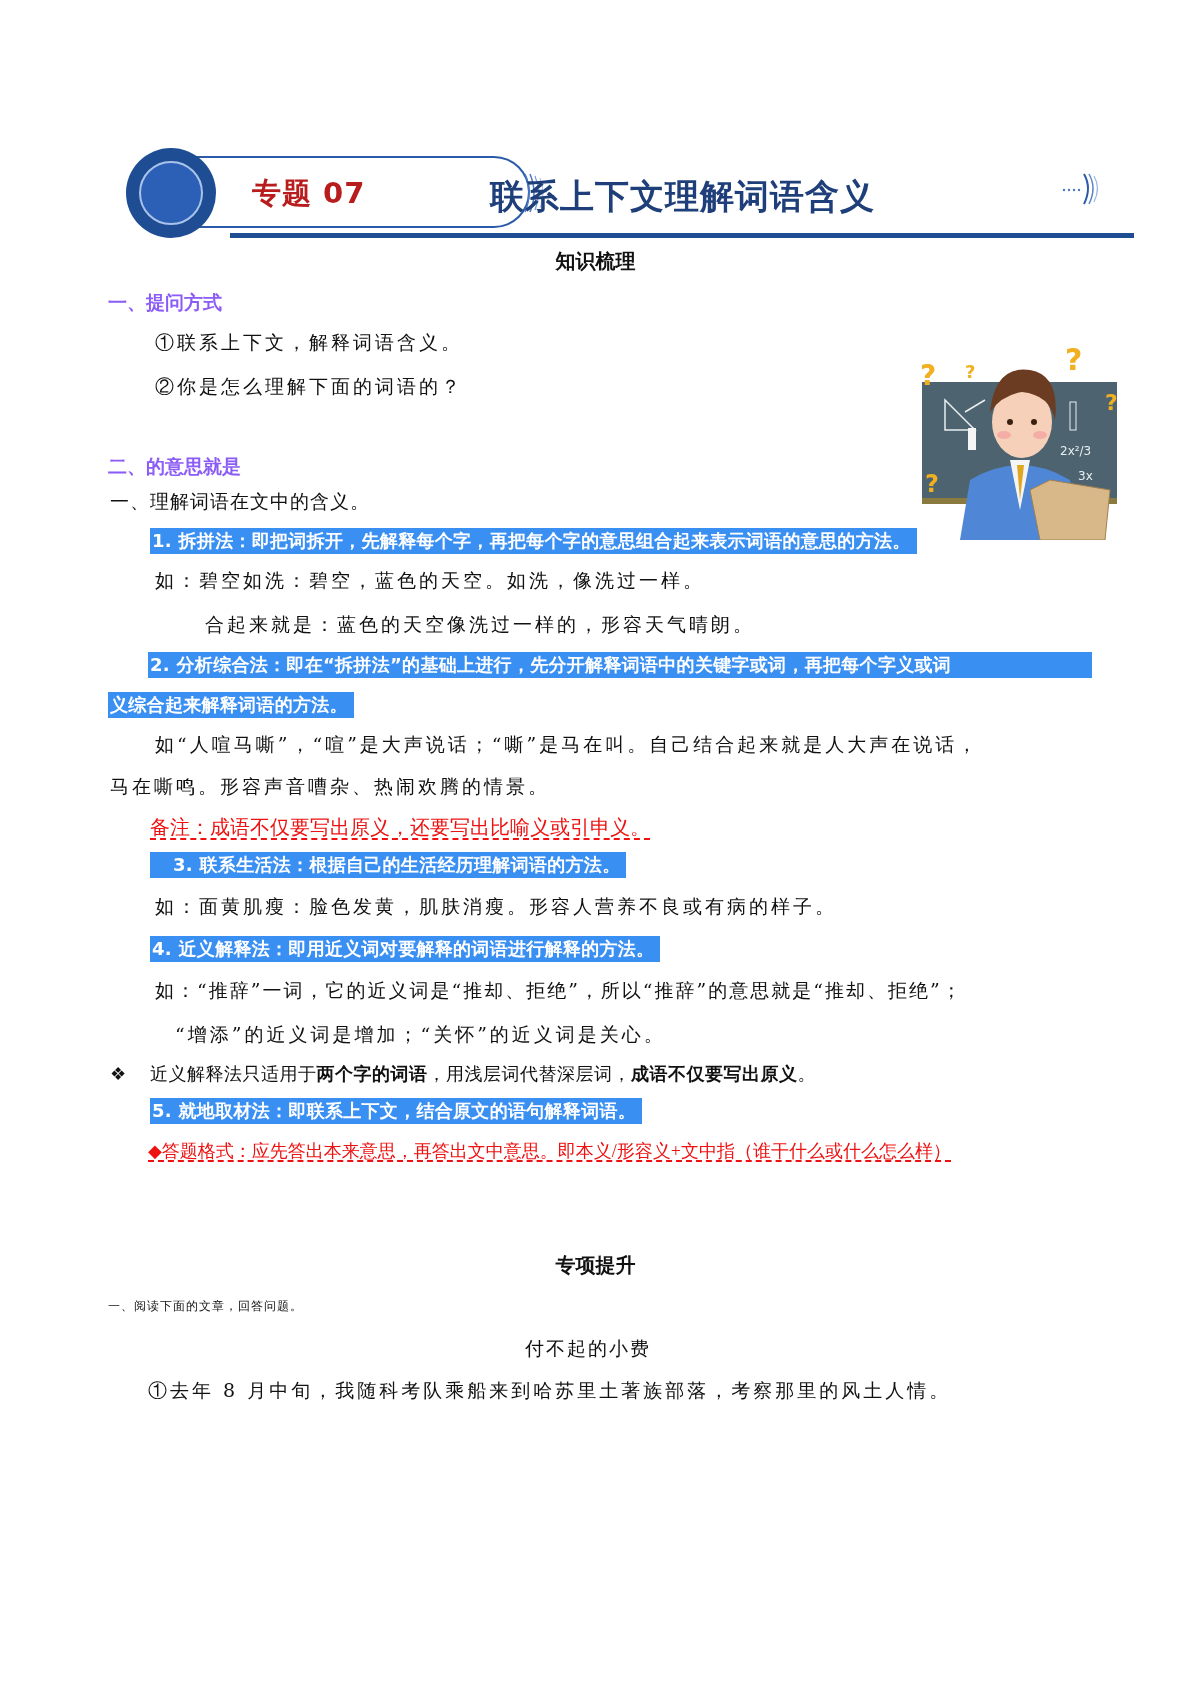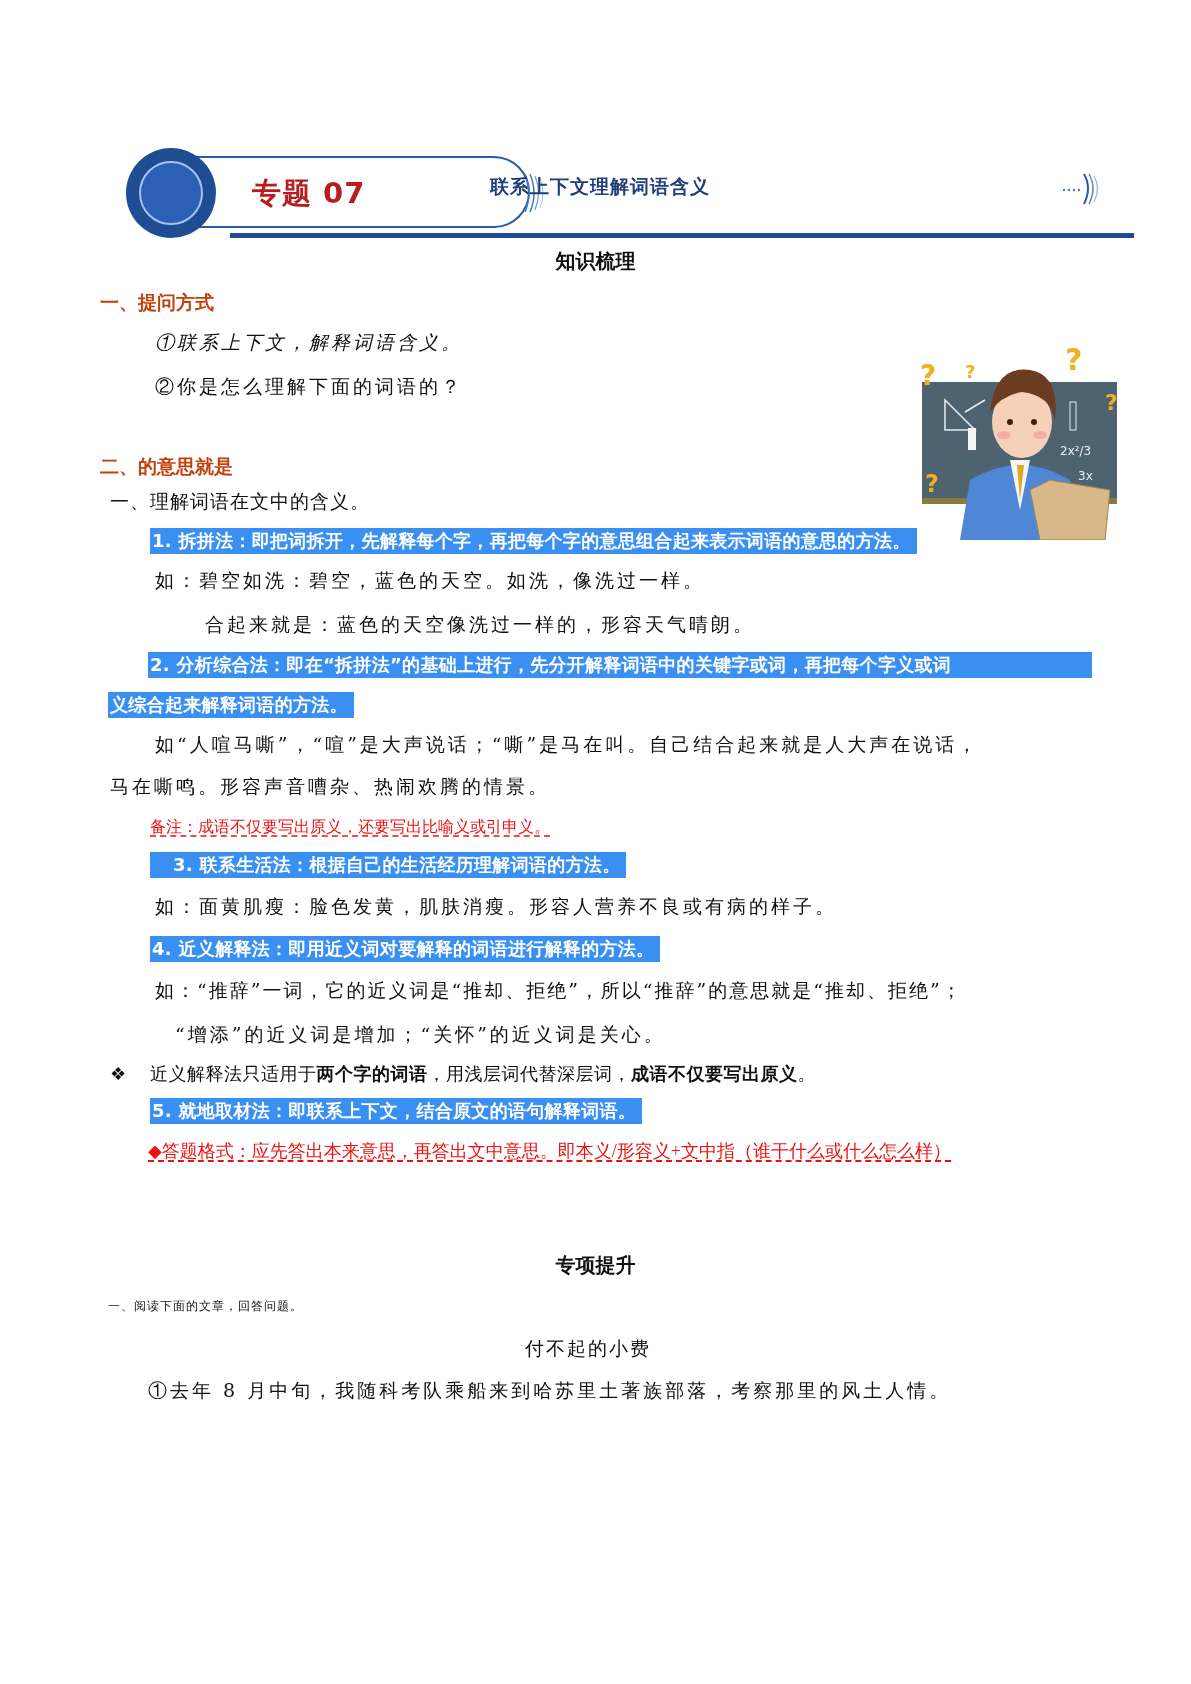--- a/index.html
+++ b/index.html
@@ -12,37 +12,37 @@
   .banner .pill { position: absolute; left: 60px; top: 16px; width: 350px; height: 72px;
     border: 2px solid #2a5aa8; border-left: none; border-radius: 0 40px 40px 0; background: #fff; }
   .banner .circle-outer { position: absolute; left: 6px; top: 8px; width: 90px; height: 90px; border-radius: 50%;
     background: #1f4d94; }
   .banner .circle-inner { position: absolute; left: 19px; top: 21px; width: 64px; height: 64px; border-radius: 50%;
     background: #2b60b6; border: 2px solid #a9c3ea; }
   .banner .waves { position: absolute; left: 403px; top: 30px; width: 24px; height: 46px; }
   .banner .topic { position: absolute; left: 132px; top: 34px; font-family: "DejaVu Sans", "Liberation Sans", sans-serif;
     font-size: 29px; font-weight: bold; color: #b91c1c; letter-spacing: 1px; }
   .banner .title { position: absolute; left: 370px; top: 34px; font-family: "DejaVu Sans", "Liberation Sans", sans-serif;
-    font-size: 19px; font-weight: bold; color: #1f3f7a; letter-spacing: 1px; text-align: center; }
+    font-size: 34px; font-weight: bold; color: #1f3f7a; letter-spacing: 1px; text-align: center; }
   .banner .end-waves { position: absolute; left: 940px; top: 30px; width: 60px; height: 36px; }
 
   .center-heading { position: absolute; left: 0; width: 1191px; text-align: center;
     font-family: "DejaVu Sans", "Liberation Sans", sans-serif; font-size: 20px; font-weight: bold; color: #111; }
 
-  .section-title { position: absolute; left: 100px; font-family: Liberation Sans, sans-serif;
-    font-size: 19px; font-weight: bold; color: #c2410c; }
+  .section-title { position: absolute; left: 108px; font-family: Liberation Sans, sans-serif;
+    font-size: 19px; font-weight: bold; color: #8b5cf6; }
 
   .line { position: absolute; font-size: 19px; letter-spacing: 3px; line-height: 28px; white-space: nowrap; }
   .line.tight { letter-spacing: 1px; }
   .plain { font-family: "Liberation Serif", "DejaVu Serif", serif; letter-spacing: 0.5px; }
 
   .hl { position: absolute; background: #3a8ff2; color: #fff; font-family: "DejaVu Sans", "Liberation Sans", sans-serif;
     font-size: 18px; line-height: 26px; height: 26px; padding: 0 6px 0 2px; white-space: nowrap; font-weight: bold; letter-spacing: 0.3px; }
 
-  .red { position: absolute; color: #ee1111; font-size: 16px; line-height: 26px; white-space: nowrap;
+  .red { position: absolute; color: #ee1111; font-size: 20px; line-height: 26px; white-space: nowrap;
     text-decoration: underline dashed #ee1111; text-underline-offset: 4px; font-family: "Liberation Serif", "DejaVu Serif", serif; }
 
   .bold { font-weight: bold; }
 
   .illustration { position: absolute; left: 910px; top: 340px; width: 220px; height: 200px; }
   .illustration svg { width: 100%; height: 100%; }
 </style>
 </head>
 <body>
 
@@ -66,21 +66,21 @@
     <circle cx="19" cy="20" r="1.2" fill="#4a78c0"></circle>
     <path d="M24 4 Q32 18 24 34" stroke="#2a5aa8" stroke-width="2" fill="none"></path>
     <path d="M29 4 Q37 18 29 34" stroke="#5f86c8" stroke-width="1.5" fill="none"></path>
     <path d="M34 6 Q41 18 34 32" stroke="#9db6e0" stroke-width="1.2" fill="none"></path>
   </svg>
 </div>
 
 <div class="center-heading" style="top:248px;">知识梳理</div>
 
 <div class="section-title" style="top:290px;">一、提问方式</div>
-<div class="line" style="left:155px; top:328px;font-style:italic;">①联系上下文，解释词语含义。</div>
+<div class="line" style="left:155px; top:328px;">①联系上下文，解释词语含义。</div>
 <div class="line" style="left:155px; top:372px;">②你是怎么理解下面的词语的？</div>
 
 <div class="illustration">
   <svg viewBox="0 0 220 200">
     <rect x="12" y="42" width="195" height="118" fill="#4d6470"></rect>
     <rect x="12" y="158" width="195" height="6" fill="#8a7a40"></rect>
     <path d="M35 60 L35 90 L65 90 Z" stroke="#e8eef0" stroke-width="1.5" fill="none"></path>
     <path d="M55 72 L75 60" stroke="#e8eef0" stroke-width="1.5"></path>
     <text x="150" y="115" font-size="12" fill="#e8eef0" font-family="DejaVu Sans, sans-serif">2x²/3</text>
     <text x="168" y="140" font-size="12" fill="#e8eef0" font-family="DejaVu Sans, sans-serif">3x</text>

